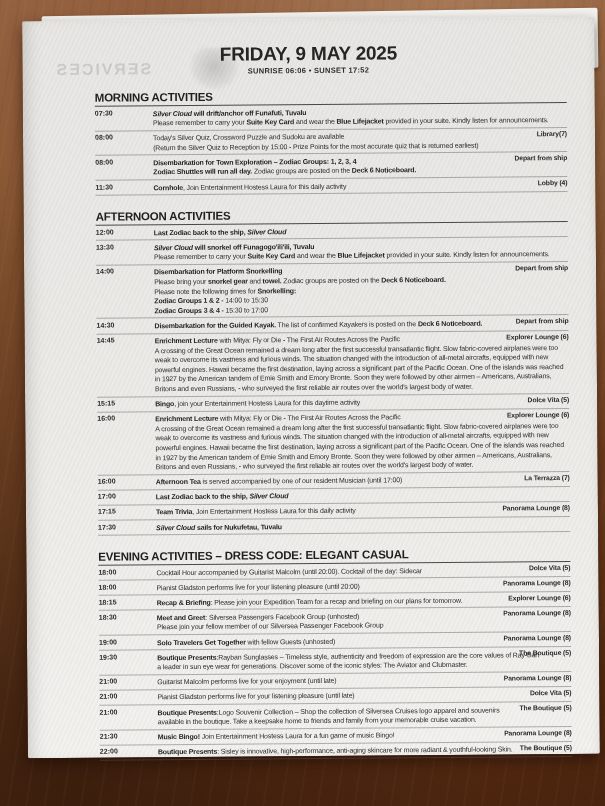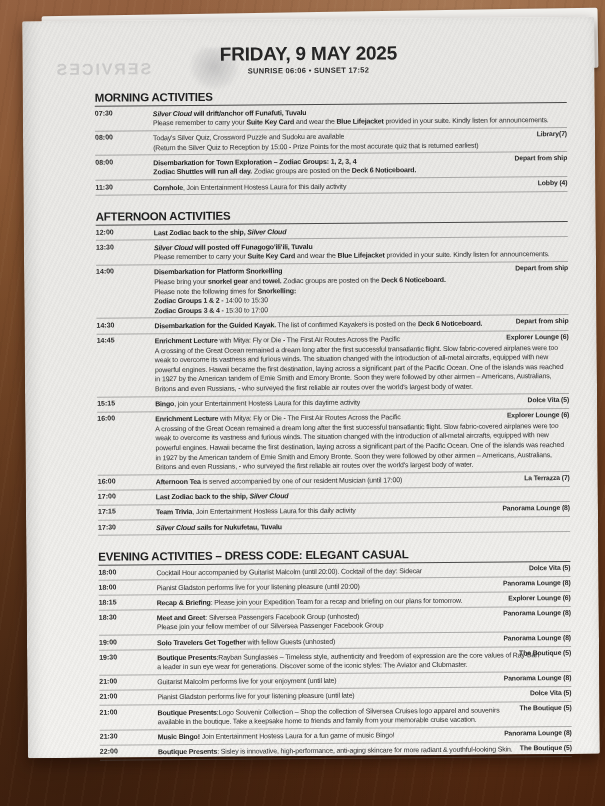--- a/index.html
+++ b/index.html
@@ -119,21 +119,21 @@
           <h2 class="sec-h">AFTERNOON ACTIVITIES</h2>
           <div class="row">
             <div class="t">12:00</div>
             <div class="c">
               <div class="ln"><span class="seg-b">Last Zodiac back to the ship, </span><span class="seg-bi">Silver Cloud</span></div>
             </div>
           </div>
           <div class="row">
             <div class="t">13:30</div>
             <div class="c">
-              <div class="ln"><span class="seg-bi">Silver Cloud</span><span class="seg-b"> will posted off Funagogo'ili'ili, Tuvalu</span></div>
+              <div class="ln"><span class="seg-bi">Silver Cloud</span><span class="seg-b"> will snorkel off Funagogo'ili'ili, Tuvalu</span></div>
               <div class="ln"><span>Please remember to carry your </span><span class="seg-b">Suite Key Card</span><span> and wear the </span><span class="seg-b">Blue Lifejacket</span><span> provided in your suite. Kindly listen for announcements.</span></div>
             </div>
           </div>
           <div class="row">
             <div class="t">14:00</div>
             <div class="c">
               <div class="ln"><span class="seg-b">Disembarkation for Platform Snorkelling</span></div>
               <div class="ln"><span>Please bring your </span><span class="seg-b">snorkel gear</span><span> and </span><span class="seg-b">towel.</span><span> Zodiac groups are posted on the </span><span class="seg-b">Deck 6 Noticeboard.</span></div>
               <div class="ln"><span>Please note the following times for </span><span class="seg-b">Snorkelling:</span></div>
               <div class="ln"><span class="seg-b">Zodiac Groups 1 &amp; 2</span><span> - 14:00 to 15:30</span></div>

